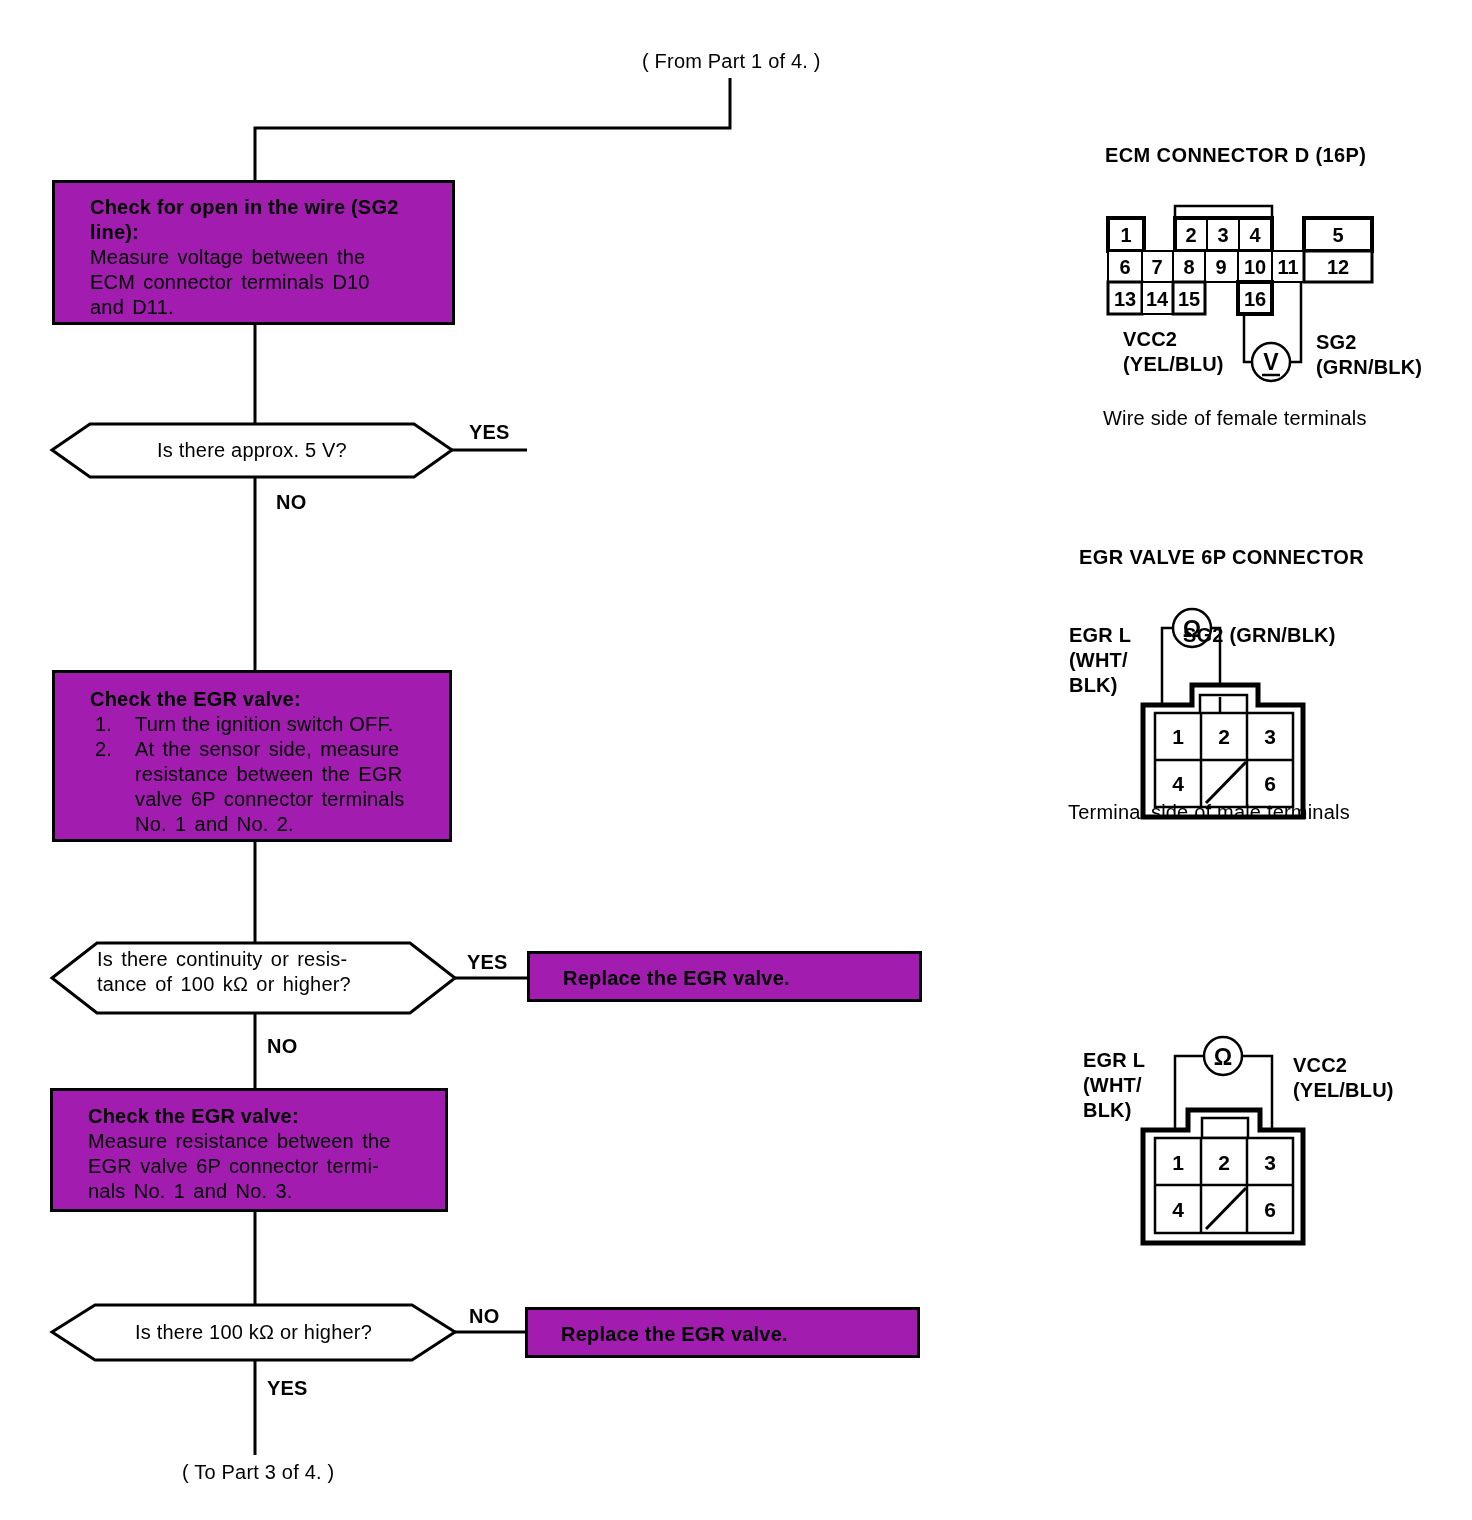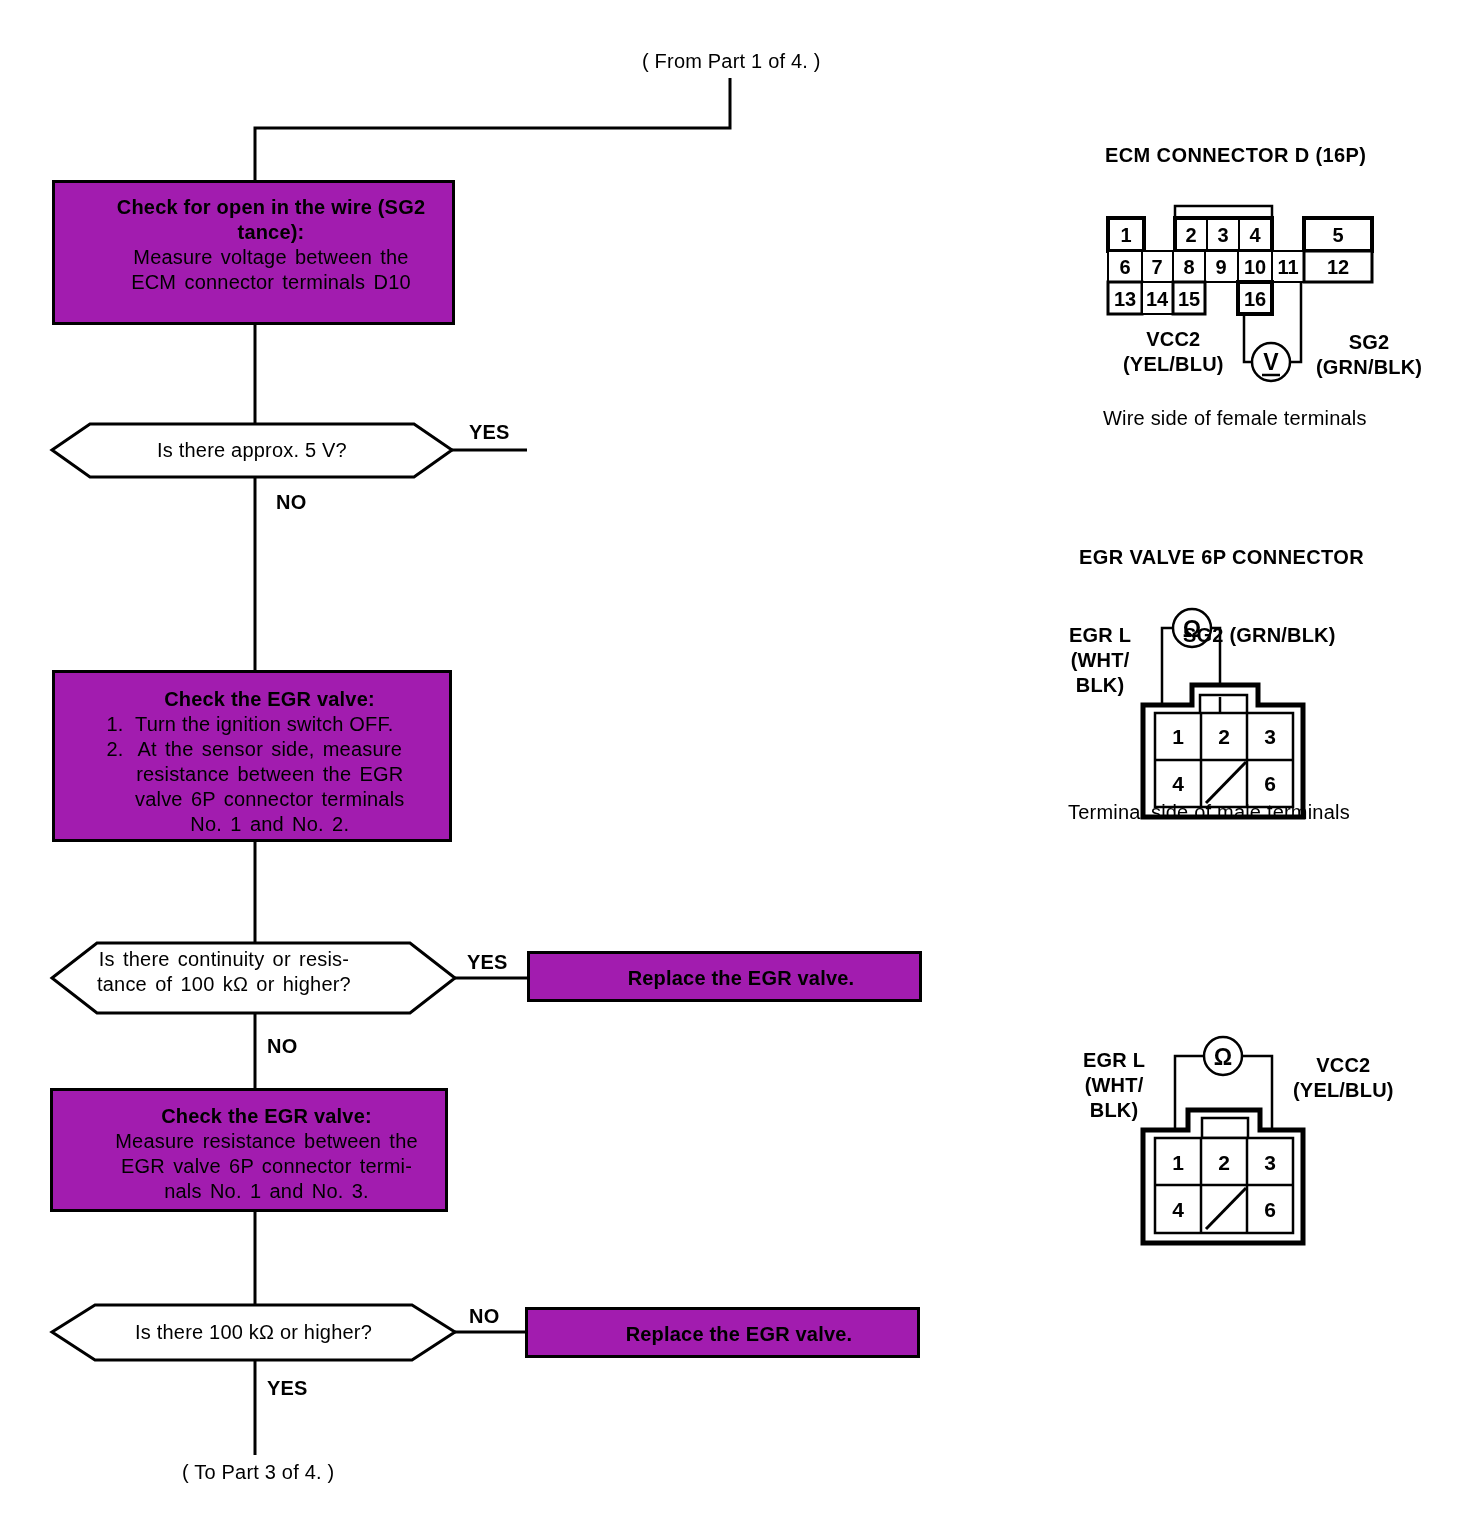--- a/index.html
+++ b/index.html
@@ -3,21 +3,21 @@
 <meta charset="utf-8">
 <style>
   html,body { margin:0; padding:0; background:#ffffff; }
   .canvas {
     position:relative; width:1472px; height:1520px; background:#ffffff;
     font-family:"Liberation Sans", sans-serif; color:#000;
     overflow:hidden;
   }
   .abs { position:absolute; }
   svg.layer { position:absolute; left:0; top:0; }
-  .t { font-size:20px; line-height:25px; letter-spacing:0.2px; white-space:nowrap;text-align:center; }
+  .t { font-size:20px; line-height:25px; letter-spacing:0.2px; white-space:nowrap; }
   .bold { font-weight:700; }
   .semib { font-weight:600; }
   .just { word-spacing:2.5px; }
   .pbox {
     position:absolute; border:3px solid #000; background:#a21caf; box-sizing:border-box;
   }
   .row { display:flex; }
   .num { width:40px; flex:0 0 40px; }
   svg text { font-family:"Liberation Sans", sans-serif; font-weight:700; }
   .ctr { text-align:center; }
@@ -129,23 +129,24 @@
       <text x="1270" y="1170" font-size="21" text-anchor="middle">3</text>
       <text x="1178" y="1217" font-size="21" text-anchor="middle">4</text>
       <text x="1270" y="1217" font-size="21" text-anchor="middle">6</text>
     </g>
   </svg>
 
   <div class="abs t" style="left:642px; top:49px;">( From Part 1 of 4. )</div>
 
   <div class="pbox" style="left:52px; top:180px; width:403px; height:145px; padding:12px 0 0 35px;">
     <div class="t bold">Check for open in the wire (SG2</div>
-    <div class="t bold">tance):</div>
+    <div class="t bold">line):</div>
     <div class="t just">Measure voltage between the</div>
     <div class="t just">ECM connector terminals D10</div>
+    <div class="t just">and D11.</div>
   </div>
 
   <div class="abs t ctr" style="left:52px; top:438px; width:400px;">Is there approx. 5 V?</div>
   <div class="abs t semib" style="left:469px; top:420px;">YES</div>
   <div class="abs t semib" style="left:276px; top:490px;">NO</div>
 
 
   <div class="pbox" style="left:52px; top:670px; width:400px; height:172px; padding:14px 0 0 35px;">
     <div class="t bold">Check the EGR valve:</div>
     <div class="row" style="margin-left:5px;">

